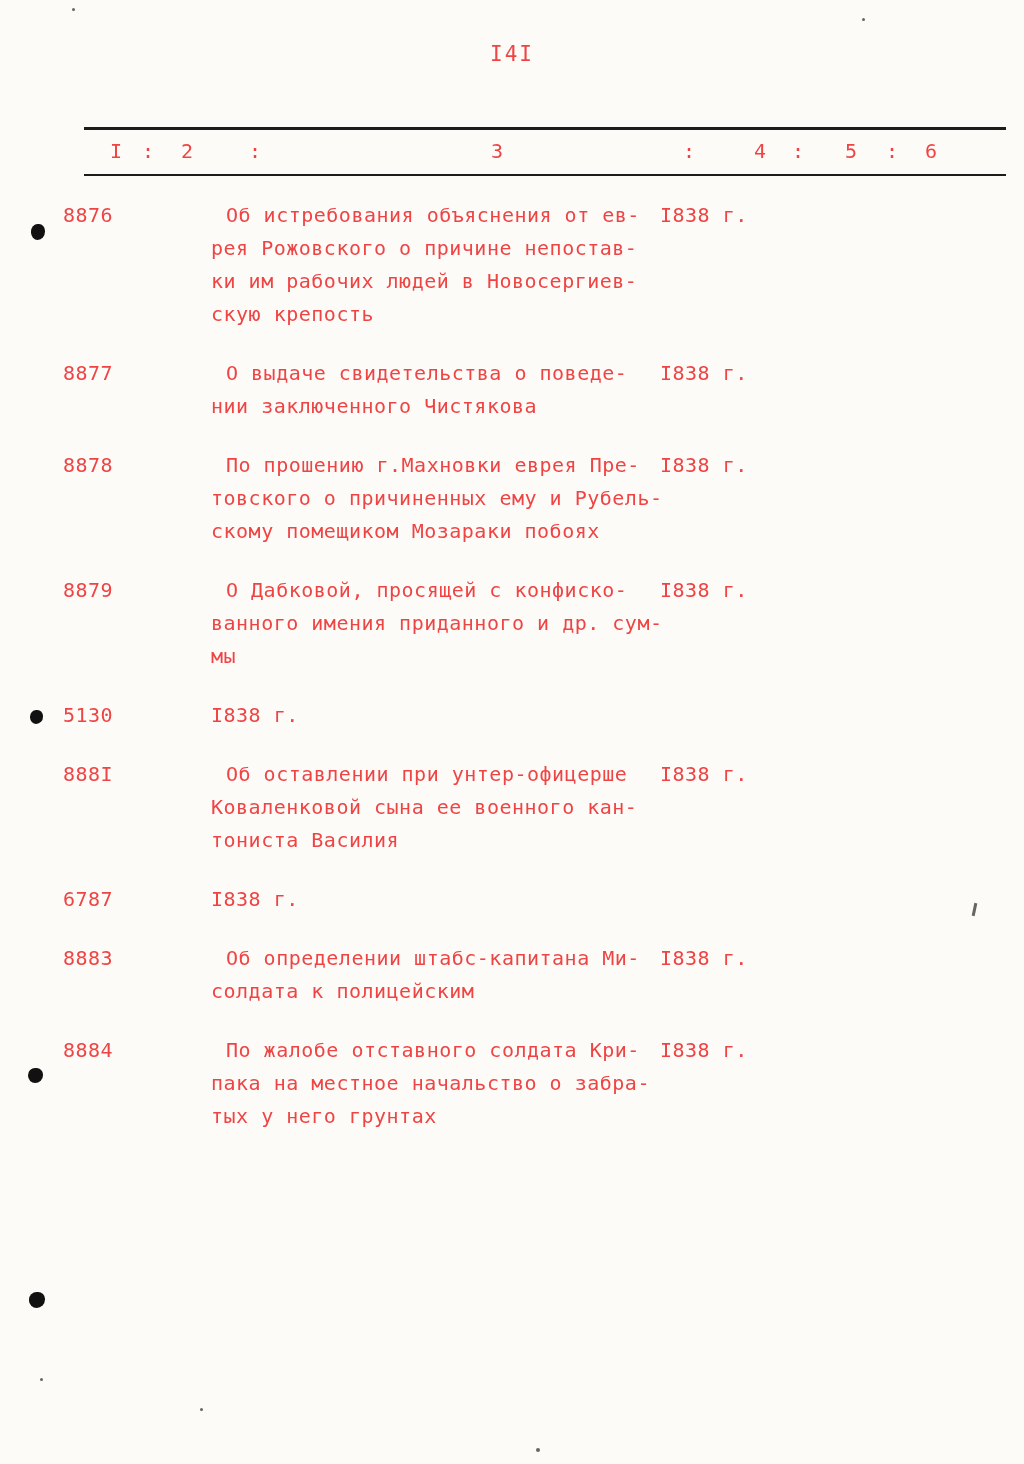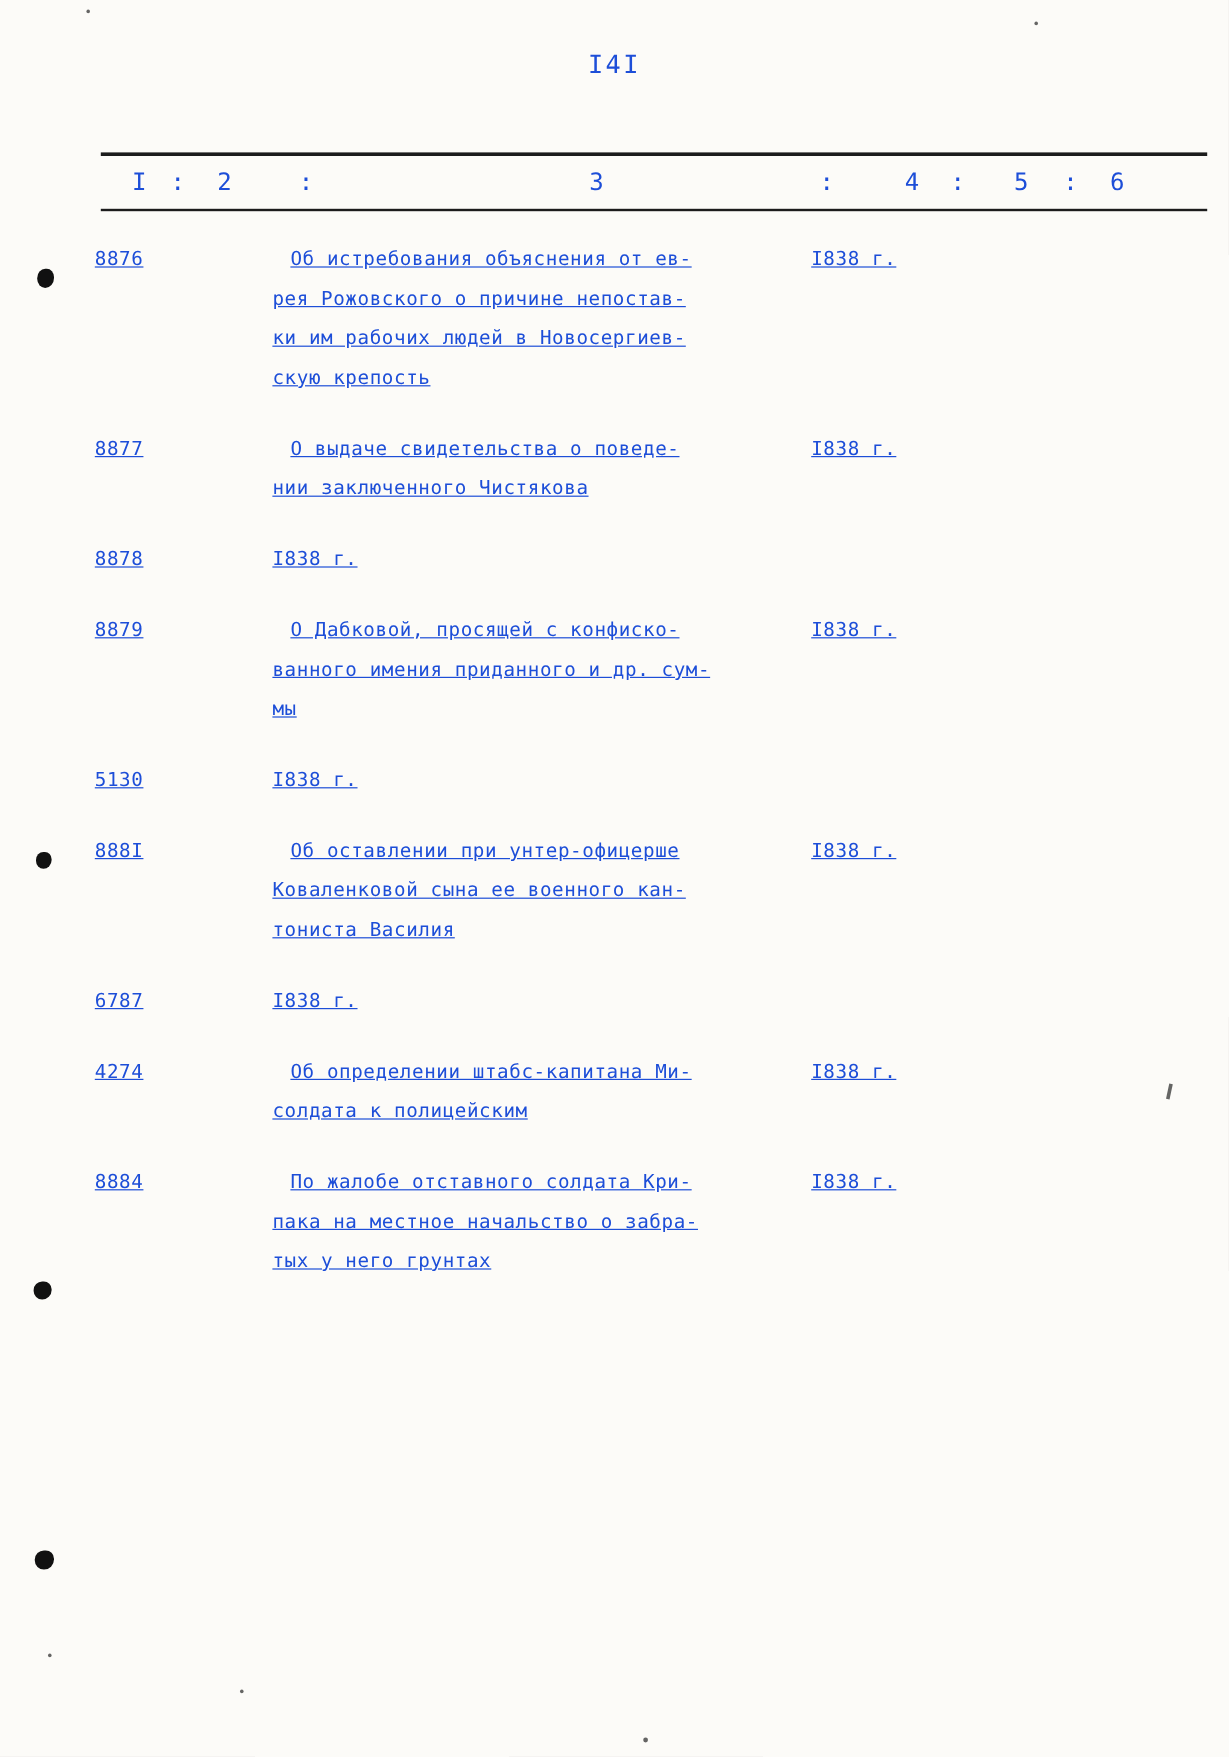--- a/index.html
+++ b/index.html
@@ -8,21 +8,21 @@
     background: #e9e8e4;
   }
   .page {
     position: relative;
     width: 1024px;
     height: 1464px;
     margin: 0 auto;
     background: #fcfbf8;
     overflow: hidden;
     font-family: "DejaVu Sans Mono", "Liberation Mono", monospace;
-    color: #1d4ed8;
+    color: #ef4444;
   }
   .page-number {
     position: absolute;
     top: 42px;
     left: 0;
     width: 100%;
     text-align: center;
     font-size: 21px;
     letter-spacing: 2px;
   }
@@ -60,26 +60,25 @@
   .hc7  { left: 792px; }
   .hc8  { left: 845px; }
   .hc9  { left: 886px; }
   .hc10 { left: 925px; }
 
   .entries {
     position: absolute;
     top: 199px;
     left: 0;
     width: 100%;
-    padding-left: 79px;
+    padding-left: 63px;
     box-sizing: border-box;
-    font-size: 16px;
+    font-size: 20px;
     letter-spacing: 0.5px;
     line-height: 33px;
-    text-decoration: underline;
   }
   .entry {
     display: flex;
     align-items: flex-start;
     margin-bottom: 26px;
   }
   .entry-no {
     width: 148px;
     flex: 0 0 148px;
   }
@@ -153,20 +152,23 @@
 
     <div class="entry">
       <div class="entry-no">8877</div>
       <div class="entry-desc">О выдаче свидетельства о поведе-
 нии заключенного Чистякова</div>
       <div class="entry-date">I838 г.</div>
     </div>
 
     <div class="entry">
       <div class="entry-no">8878</div>
+      <div class="entry-desc">По прошению г.Махновки еврея Пре-
+товского о причиненных ему и Рубель-
+скому помещиком Мозараки побоях</div>
       <div class="entry-date">I838 г.</div>
     </div>
 
     <div class="entry">
       <div class="entry-no">8879</div>
       <div class="entry-desc">О Дабковой, просящей с конфиско-
 ванного имения приданного и др. сум-
 мы</div>
       <div class="entry-date">I838 г.</div>
     </div>
@@ -183,21 +185,21 @@
 тониста Василия</div>
       <div class="entry-date">I838 г.</div>
     </div>
 
     <div class="entry">
       <div class="entry-no">6787</div>
       <div class="entry-date">I838 г.</div>
     </div>
 
     <div class="entry">
-      <div class="entry-no">4274</div>
+      <div class="entry-no">8883</div>
       <div class="entry-desc">Об определении штабс-капитана Ми-
 солдата к полицейским</div>
       <div class="entry-date">I838 г.</div>
     </div>
 
     <div class="entry">
       <div class="entry-no">8884</div>
       <div class="entry-desc">По жалобе отставного солдата Кри-
 пака на местное начальство о забра-
 тых у него грунтах</div>

